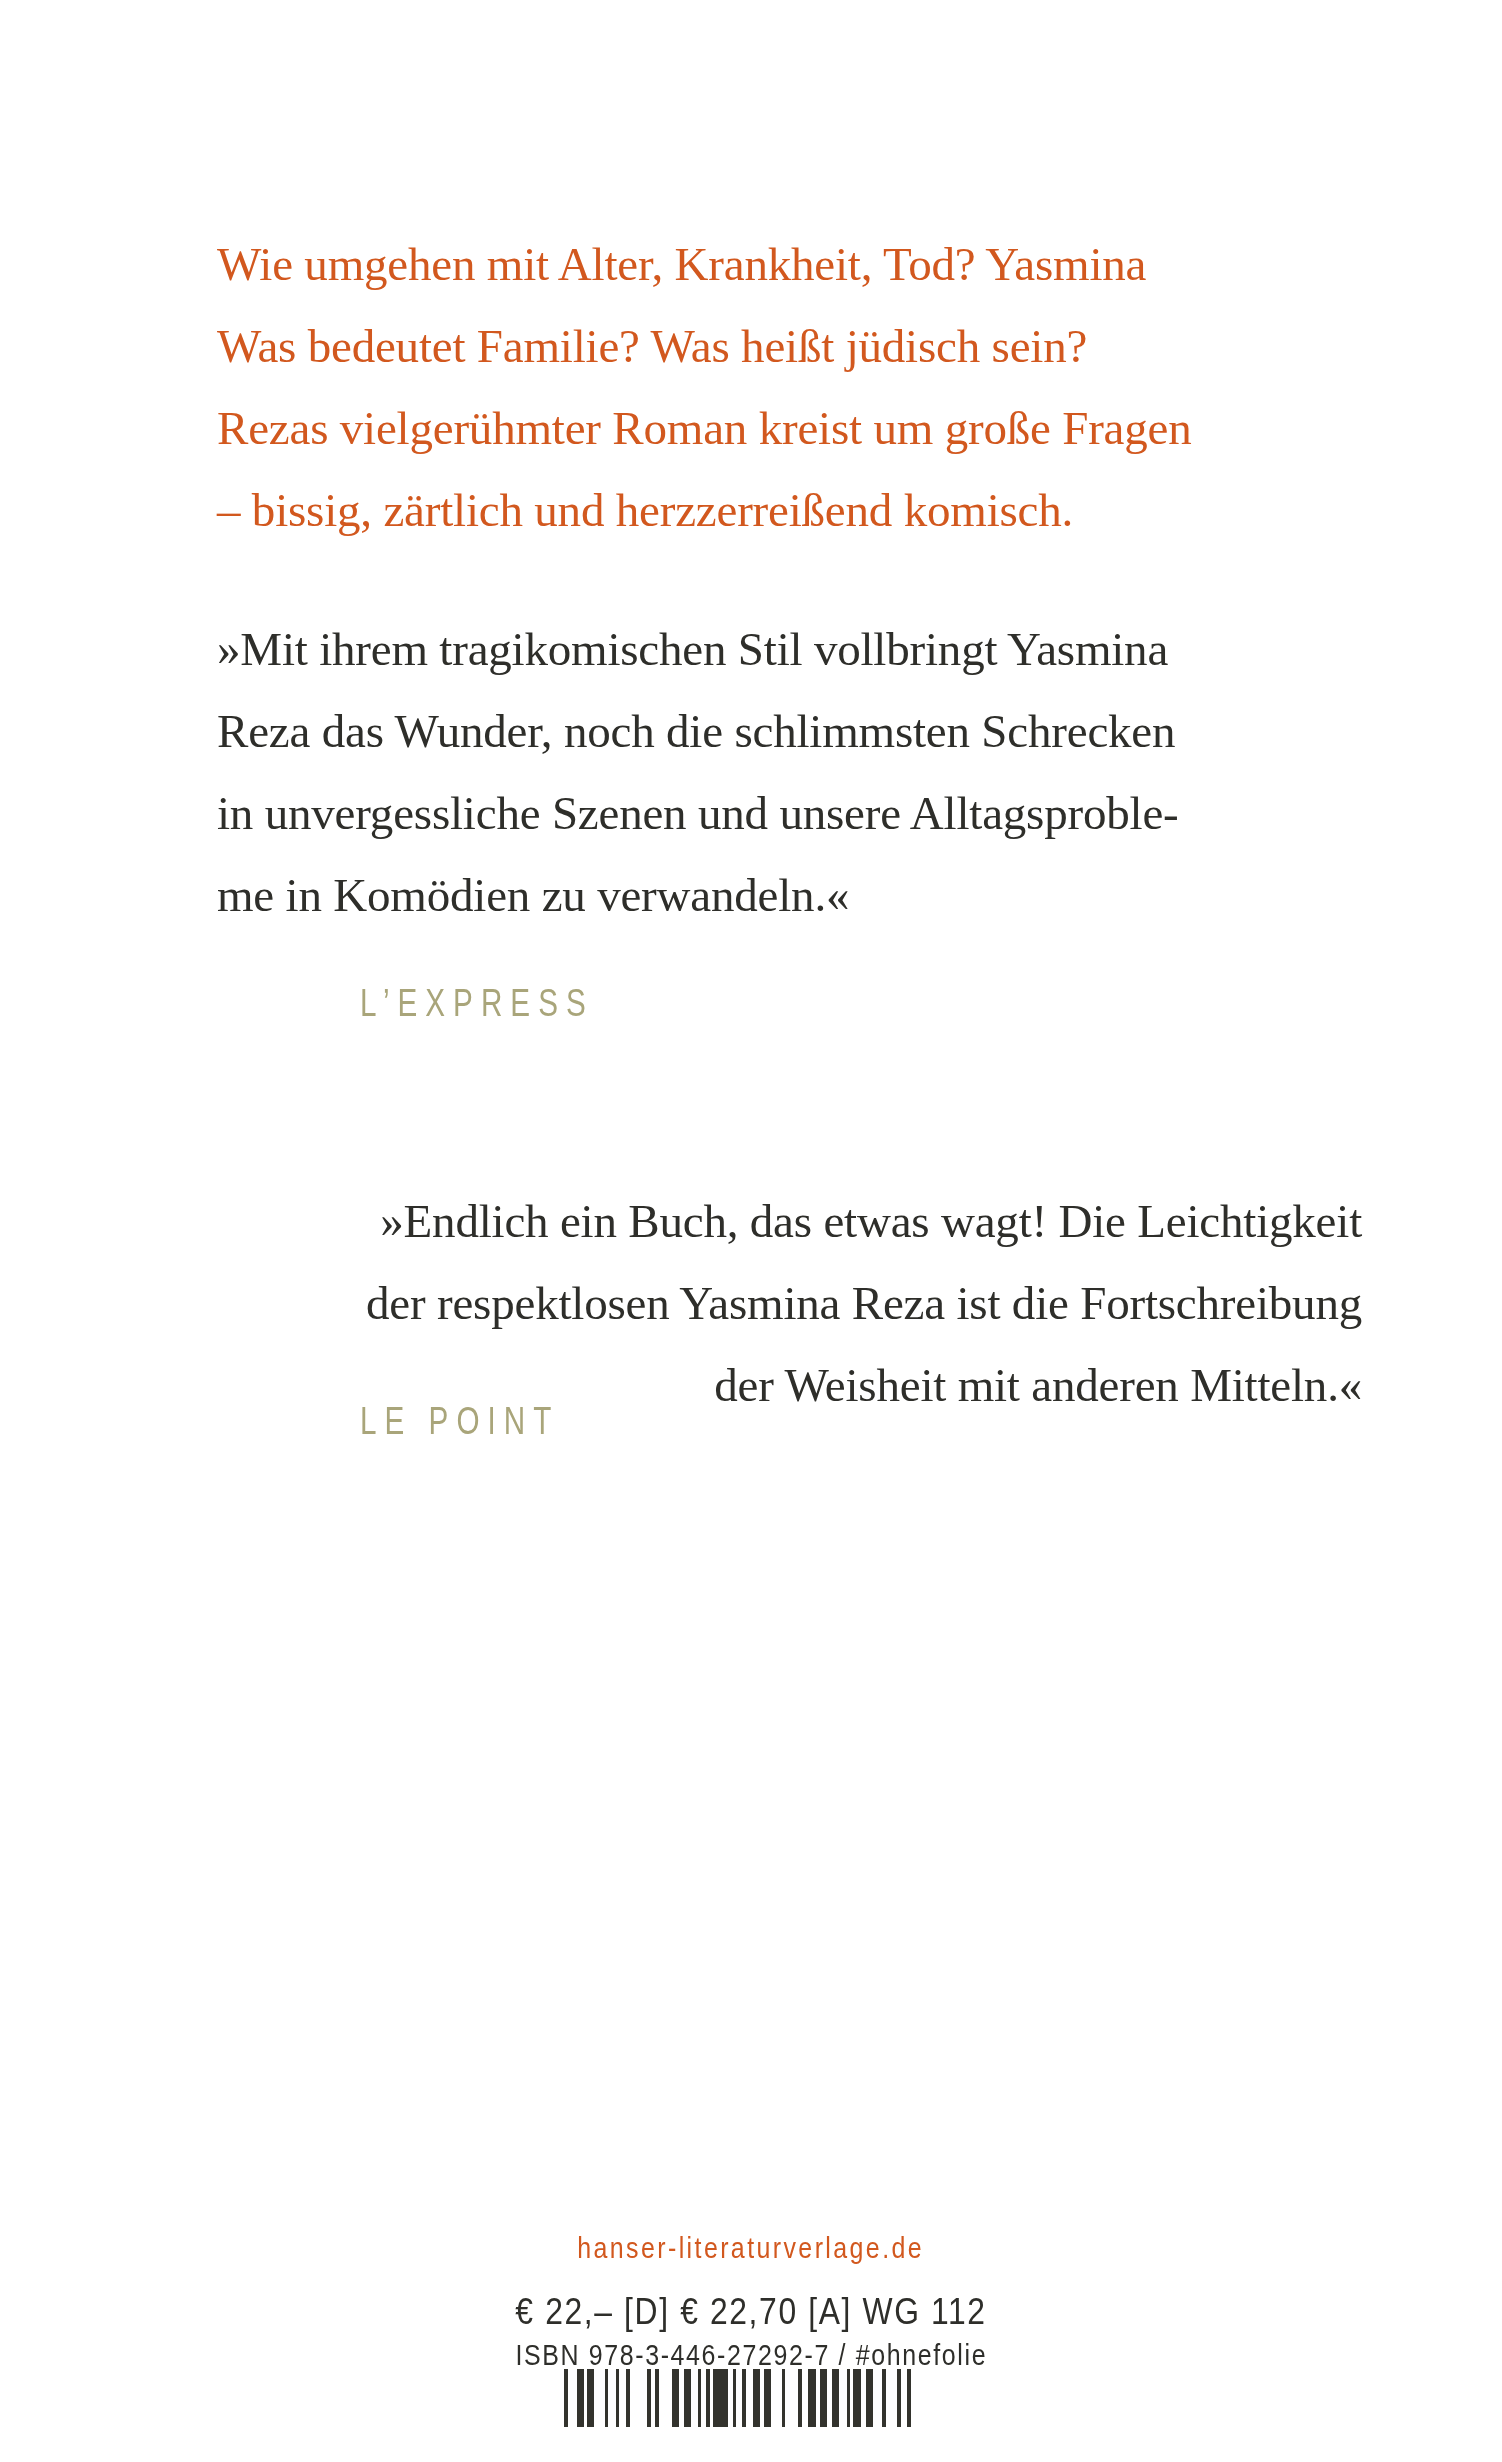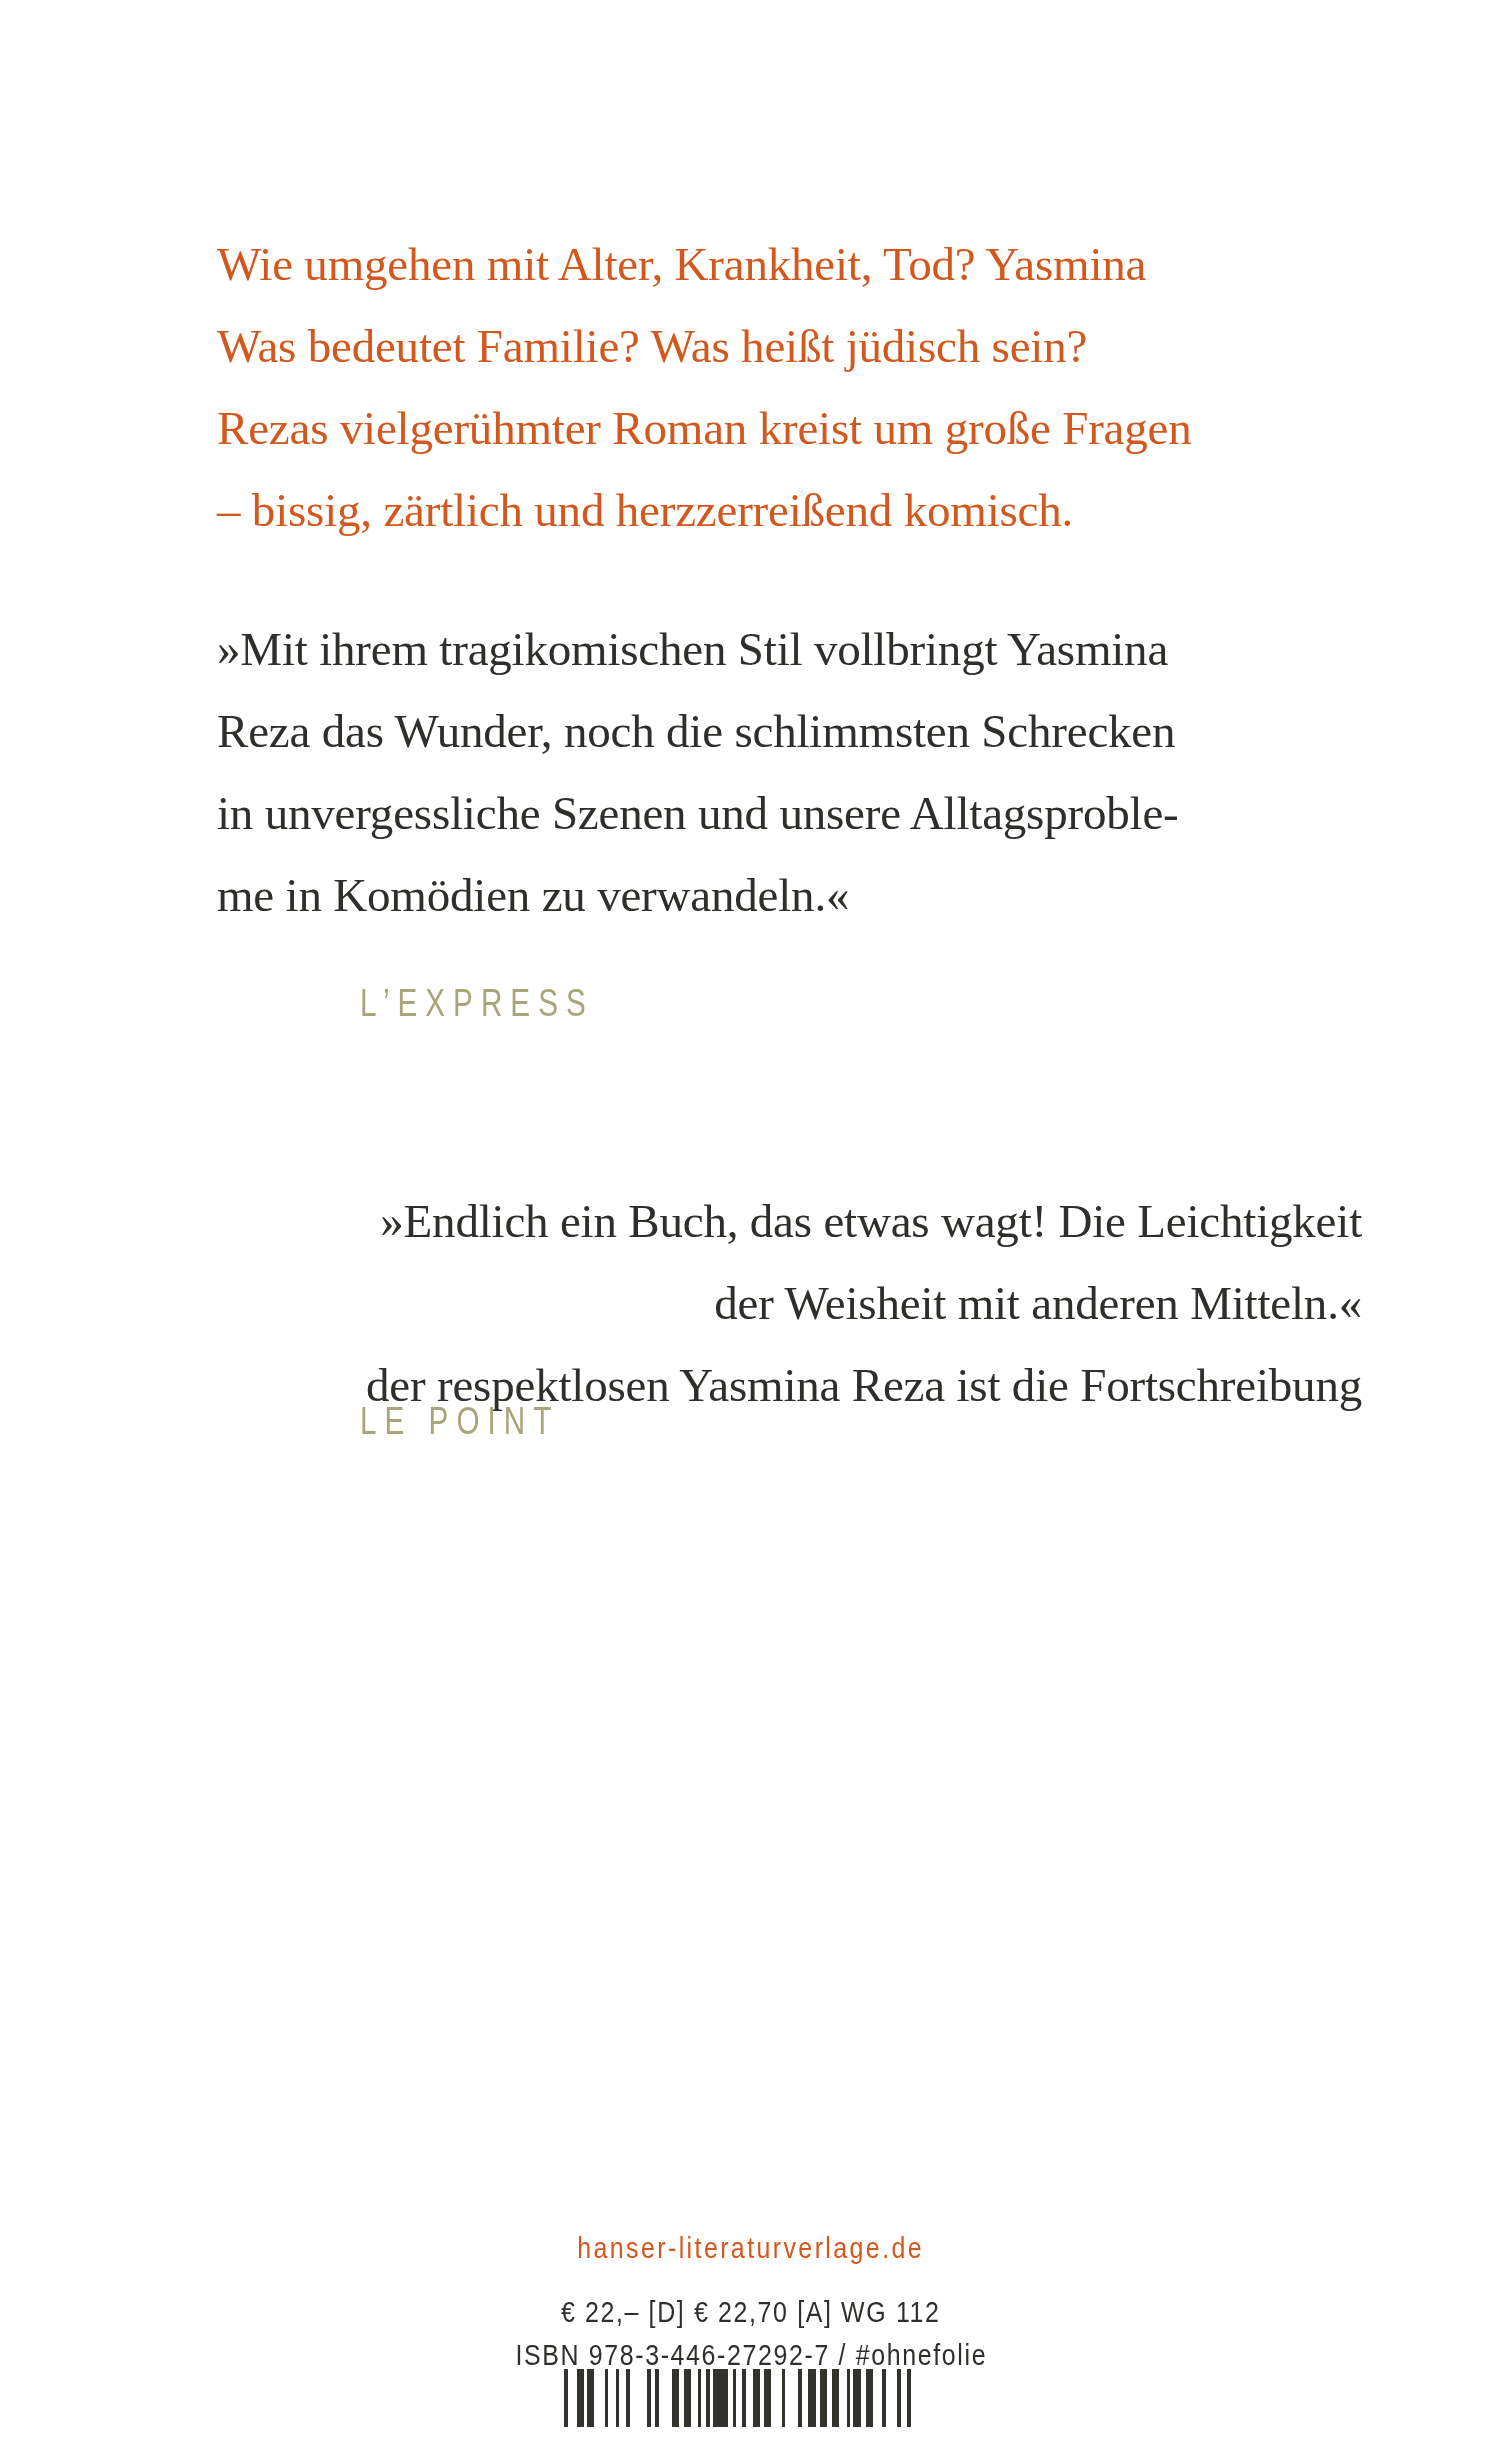--- a/index.html
+++ b/index.html
@@ -68,21 +68,21 @@
   }
   .website {
     top: 2195px;
     font-size: 29px;
     color: #d2581e;
     letter-spacing: 2.8px;
     line-height: 38px;
   }
   .price {
     top: 2259px;
-    font-size: 29px;
+    font-size: 37px;
     color: #2e2e2a;
     letter-spacing: 1.9px;
     line-height: 38px;
   }
   .isbn {
     top: 2302px;
     font-size: 29px;
     color: #2e2e2a;
     letter-spacing: 1.9px;
     line-height: 38px;
@@ -118,22 +118,22 @@
   <div class="quote quote-1">
     <span class="line">»Mit ihrem tragikomischen Stil vollbringt Yasmina</span>
     <span class="line">Reza das Wunder, noch die schlimmsten Schrecken</span>
     <span class="line">in unvergessliche Szenen und unsere Alltagsproble-</span>
     <span class="line">me in Komödien zu verwandeln.«</span>
   </div>
   <div class="source source-1">L’EXPRESS</div>
 
   <div class="quote quote-2">
     <span class="line">»Endlich ein Buch, das etwas wagt! Die Leichtigkeit</span>
+    <span class="line">der respektlosen Yasmina Reza ist die Fortschreibung</span>
     <span class="line">der Weisheit mit anderen Mitteln.«</span>
-    <span class="line">der respektlosen Yasmina Reza ist die Fortschreibung</span>
   </div>
   <div class="source source-2">LE POINT</div>
 
   <div class="footer website">
     <span class="footer-inner">hanser-literaturverlage.de</span>
   </div>
   <div class="footer price">
     <span class="footer-inner">€ 22,– [D]  € 22,70 [A]  WG 112</span>
   </div>
   <div class="footer isbn">

